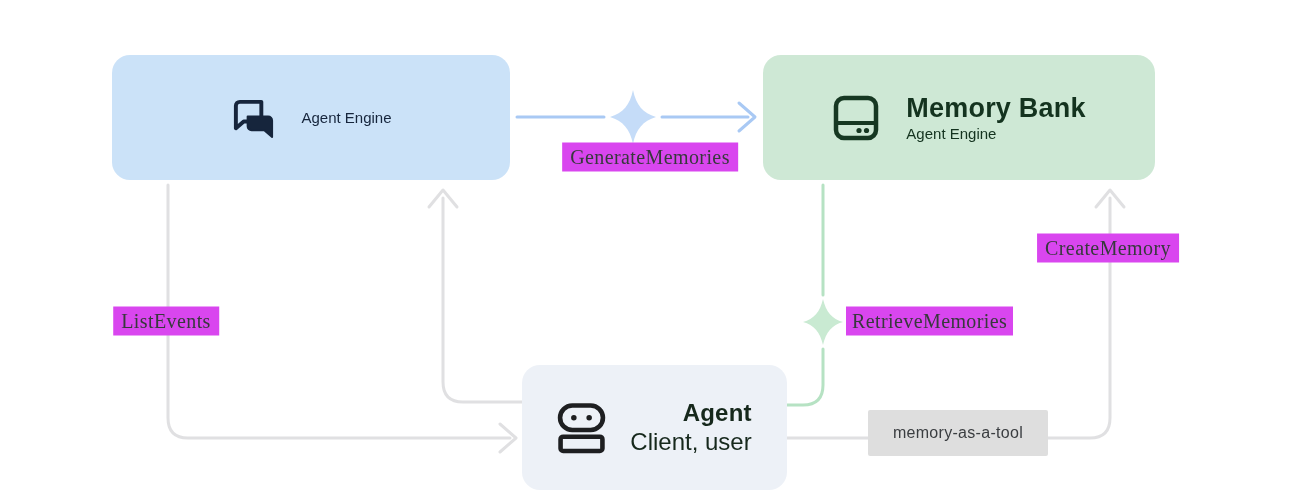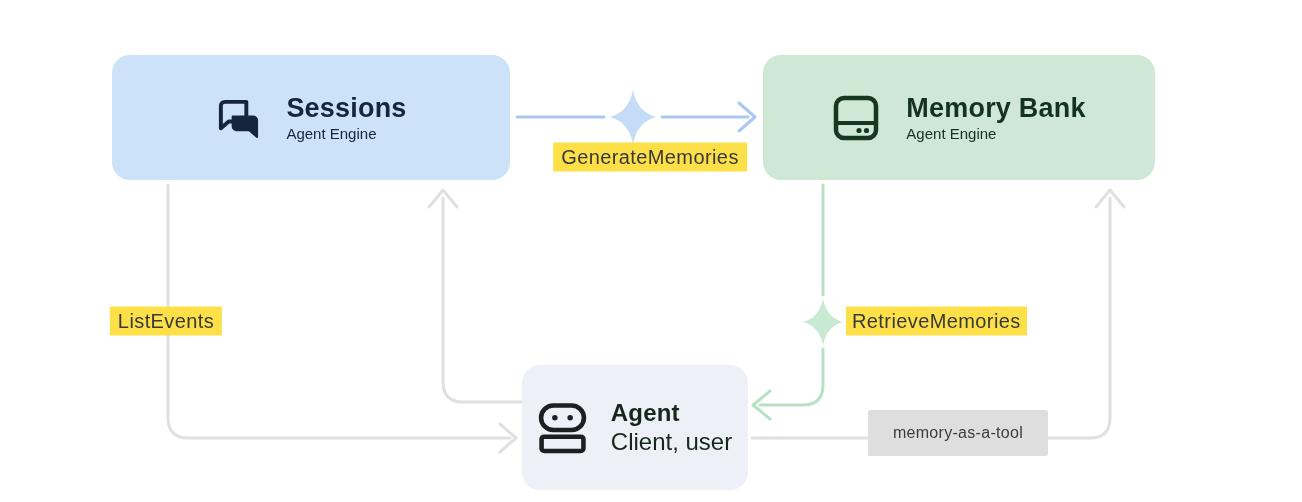--- a/index.html
+++ b/index.html
@@ -9,28 +9,28 @@
   .node{position:absolute;display:flex;align-items:center;justify-content:center;border-radius:18px;}
   .node .icon{flex:0 0 auto;display:flex;align-items:center;}
   .node-text{display:flex;flex-direction:column;}
   .node-title{font-weight:bold;font-size:27px;line-height:1.18;letter-spacing:.2px;}
   .node-sub{font-size:15px;line-height:1.18;}
 
   #node-sessions{left:112px;top:55px;width:398px;height:125px;gap:24px;
     background:var(--sessions_bg,#CBE2F8);color:var(--sessions_fg,#16253C);}
   #node-memory{left:763px;top:55px;width:392px;height:125px;gap:26px;
     background:var(--memory_bg,#CEE8D5);color:var(--memory_fg,#14331F);}
-  #node-agent{left:522px;top:365px;width:226px;height:125px;gap:24px;
-    background:var(--agent_bg,#EDF1F7);color:var(--agent_fg,#16281C);}
+  #node-agent{left:522px;top:365px;width:265px;height:125px;gap:24px;
+    background:var(--agent_bg,#EDF1F7);color:var(--agent_fg,#16281C);text-align:right;}
   #node-agent .node-title{font-size:24px;}
   #node-agent .node-sub{font-size:24px;}
 
-  .edge-label{position:absolute;transform:translate(-50%,-50%);background:#fde047;
+  .edge-label{position:absolute;transform:translate(-50%,-50%);background:#d946ef;
     padding:3px 8px;font-size:20px;font-weight:500;letter-spacing:.4px;
-    color:var(--label_fg,#37393C);white-space:nowrap;}
+    color:var(--label_fg,#37393C);white-space:nowrap;font-family:Liberation Serif, serif;}
   #label-generate{left:650px;top:157px;}
   #label-append{left:449px;top:245px;}
   #label-list{left:166px;top:321px;}
   #label-retrieve{left:846px;top:321px;transform:translateY(-50%);padding:3px 6px;}
   #label-create{left:1108px;top:248px;}
 
   .badge{position:absolute;left:868px;top:410px;width:180px;height:46px;
     background:var(--pill_bg,#DEDEDE);border-radius:2px;display:flex;align-items:center;
     justify-content:center;font-size:16px;font-weight:500;letter-spacing:.3px;
     color:var(--pill_fg,#3A3D40);}
@@ -69,21 +69,20 @@
   </svg>
 
   <div class="node" id="node-sessions">
     <span class="icon">
       <svg width="47" height="47" viewBox="0 0 48 48">
         <path d="M32 8 V24 a4 4 0 0 1 -4 4 H14 l-8 7 V12 a4 4 0 0 1 4 -4 Z" fill="none" stroke="#16253C" stroke-width="4" stroke-linejoin="round"></path>
         <path d="M18 23 h21 a4 4 0 0 1 4 4 v17 l-8 -7 H22 a4 4 0 0 1 -4 -4 Z" fill="#16253C" stroke="#16253C" stroke-width="2" stroke-linejoin="round"></path>
       </svg>
     </span>
     <div class="node-text">
-      <div class="node-title">Sessions</div>
       <div class="node-sub">Agent Engine</div>
     </div>
   </div>
 
   <div class="node" id="node-memory">
     <span class="icon">
       <svg width="48" height="48" viewBox="0 0 48 48">
         <rect x="4" y="4" width="40" height="40" rx="8" fill="none" stroke="#163822" stroke-width="4.5"></rect>
         <line x1="5" y1="29" x2="43" y2="29" stroke="#163822" stroke-width="4"></line>
         <circle cx="27" cy="36.5" r="2.6" fill="#163822"></circle>
@@ -107,16 +106,17 @@
     </span>
     <div class="node-text">
       <div class="node-title">Agent</div>
       <div class="node-sub">Client, user</div>
     </div>
   </div>
 
   <div class="edge-label" id="label-generate">GenerateMemories</div>
   <div class="edge-label" id="label-retrieve">RetrieveMemories</div>
   <div class="edge-label" id="label-list">ListEvents</div>
+  <div class="edge-label" id="label-create">CreateMemory</div>
 
   <div class="badge">memory-as-a-tool</div>
 
 </div>
 
 </body></html>

